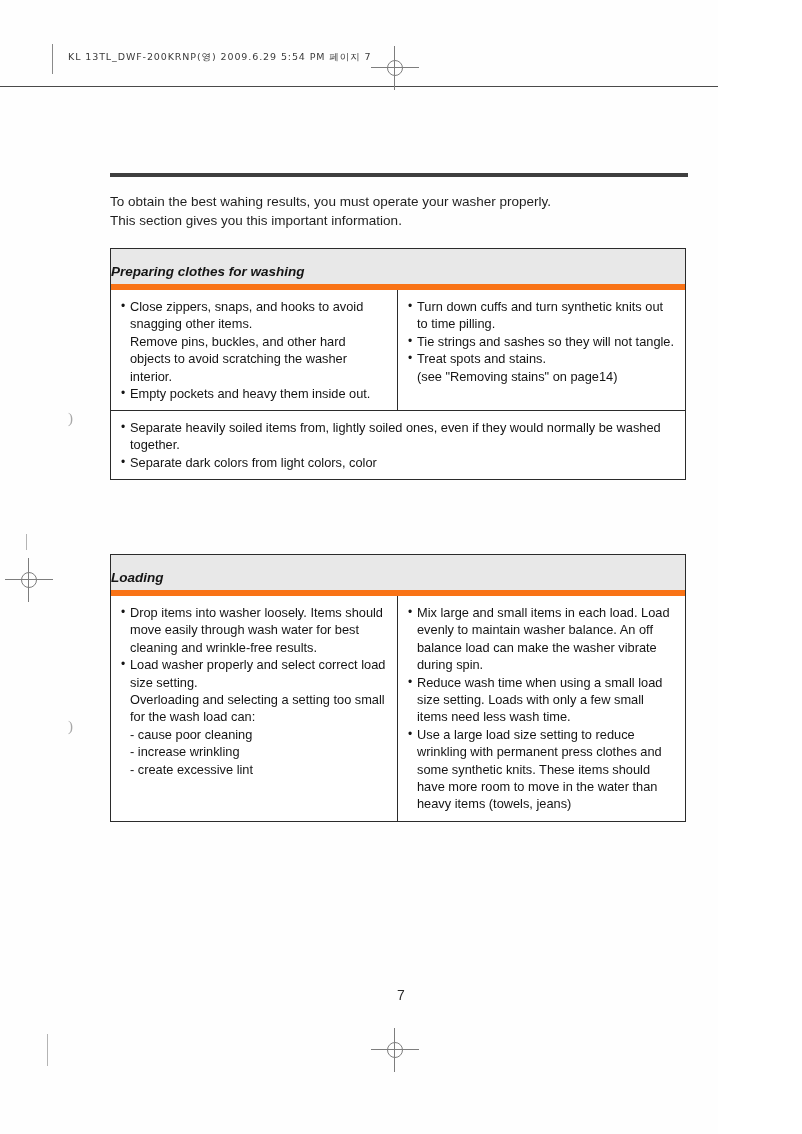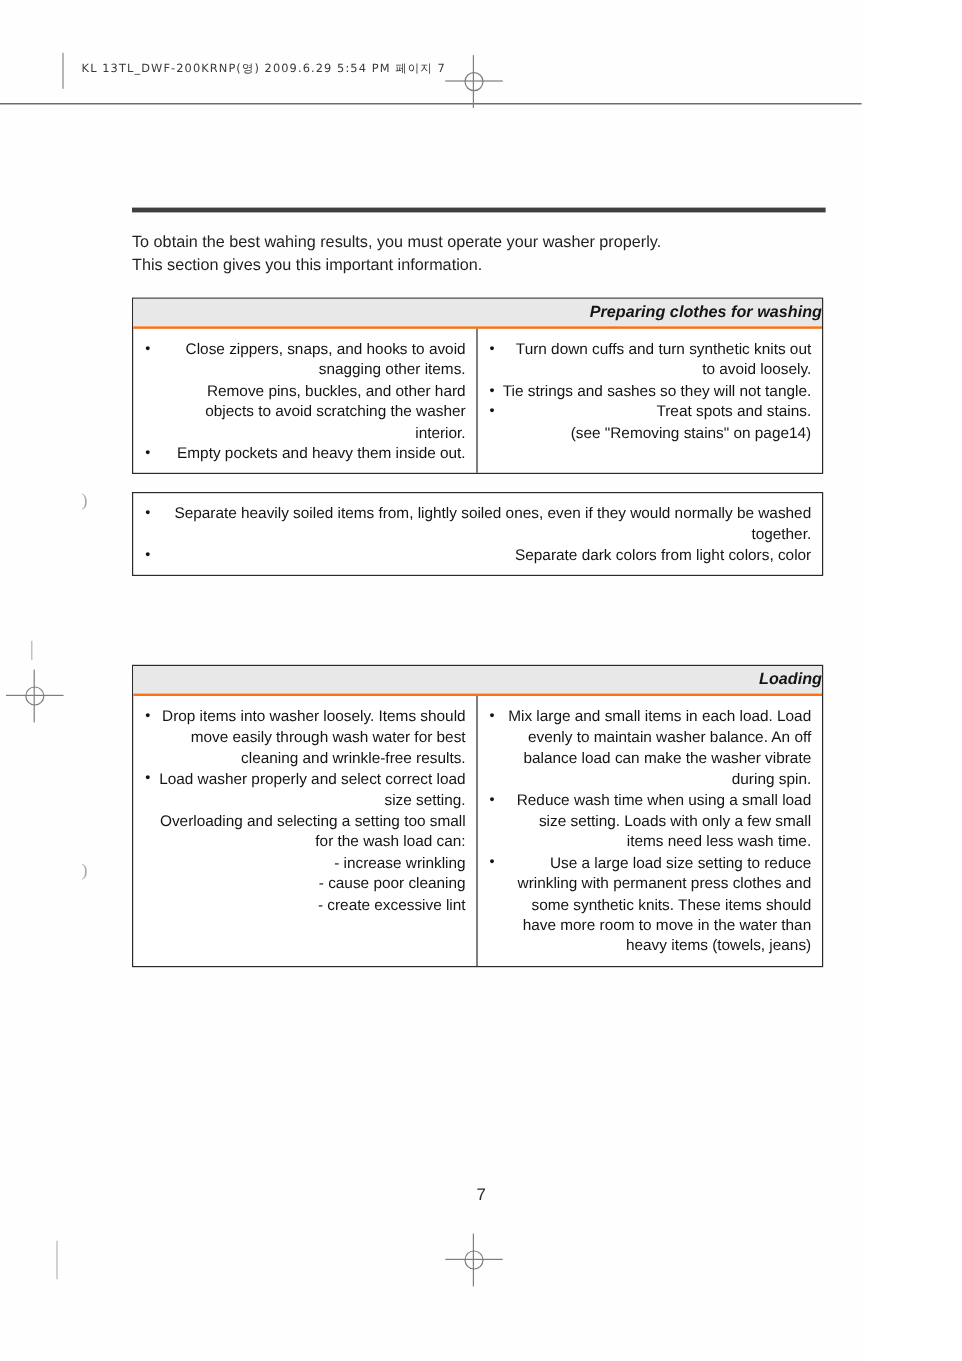--- a/index.html
+++ b/index.html
@@ -137,27 +137,27 @@
   
   .panel {
     position: absolute;
     left: 110px;
     width: 576px;
     border: 1px solid #2b2b2b;
     box-sizing: border-box;
     background: #ffffff;
   }
   .panel-head {
-    border-bottom: 2px solid #f97316;
+    border-bottom: 6px solid #f97316;
     background: #e8e8e8;
-    text-align: right;
+    text-align: left;
     font-size: 13.5px;
     font-weight: bold;
     font-style: italic;
-    padding: 3px 0 5px;
+    padding: 15px 0 5px;
     color: #151515;
   }
   .panel-body {
     display: flex;
     align-items: stretch;
   }
   .col {
     box-sizing: border-box;
     padding: 8px 9px 8px 10px;
     font-size: 12.8px;
@@ -179,21 +179,20 @@
     align-items: flex-start;
   }
   .li .dot {
     width: 9px;
     flex: 0 0 9px;
     font-size: 12px;
     line-height: 17.4px;
   }
   .li .txt {
     flex: 1 1 auto;
-    text-align: right;
   }
   .sub {
     padding-left: 9px;
   }
 
   
   .folio {
     position: absolute;
     top: 987px;
     left: 0;
@@ -262,21 +261,21 @@
           <span class="txt">Remove pins, buckles, and other hard objects to avoid scratching the washer interior.</span>
         </div>
         <div class="li">
           <span class="dot">•</span>
           <span class="txt">Empty pockets and heavy them inside out.</span>
         </div>
       </div>
       <div class="col right">
         <div class="li">
           <span class="dot">•</span>
-          <span class="txt">Turn down cuffs and turn synthetic knits out to avoid loosely.</span>
+          <span class="txt">Turn down cuffs and turn synthetic knits out to time pilling.</span>
         </div>
         <div class="li">
           <span class="dot">•</span>
           <span class="txt">Tie strings and sashes so they will not tangle.</span>
         </div>
         <div class="li">
           <span class="dot">•</span>
           <span class="txt">Treat spots and stains.</span>
         </div>
         <div class="li sub">
@@ -310,26 +309,26 @@
           <span class="txt">Drop items into washer loosely. Items should move easily through wash water for best cleaning and wrinkle-free results.</span>
         </div>
         <div class="li">
           <span class="dot">•</span>
           <span class="txt">Load washer properly and select correct load size setting.</span>
         </div>
         <div class="li sub">
           <span class="txt">Overloading and selecting a setting too small for the wash load can:</span>
         </div>
         <div class="li sub">
+          <span class="txt">- cause poor cleaning</span>
+        </div>
+        <div class="li sub">
           <span class="txt">- increase wrinkling</span>
         </div>
         <div class="li sub">
-          <span class="txt">- cause poor cleaning</span>
-        </div>
-        <div class="li sub">
           <span class="txt">- create excessive lint</span>
         </div>
       </div>
       <div class="col right">
         <div class="li">
           <span class="dot">•</span>
           <span class="txt">Mix large and small items in each load. Load evenly to maintain washer balance. An off balance load can make the washer vibrate during spin.</span>
         </div>
         <div class="li">
           <span class="dot">•</span>

